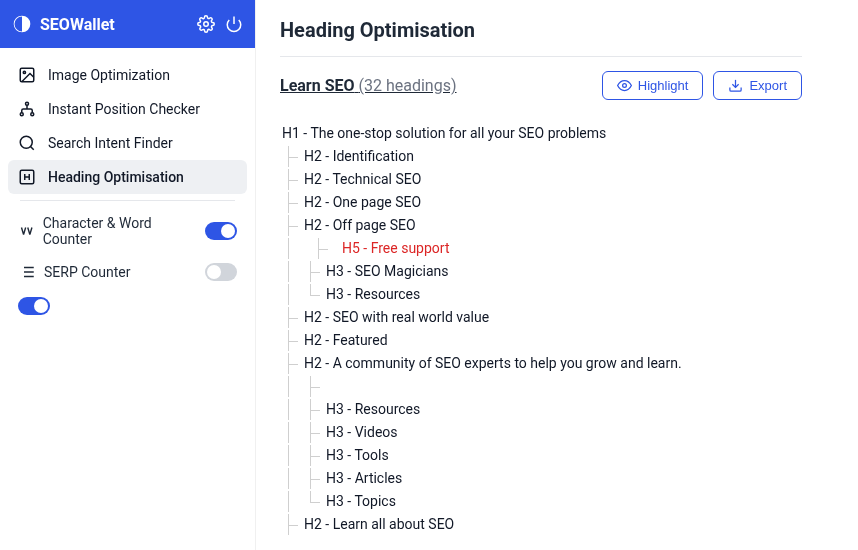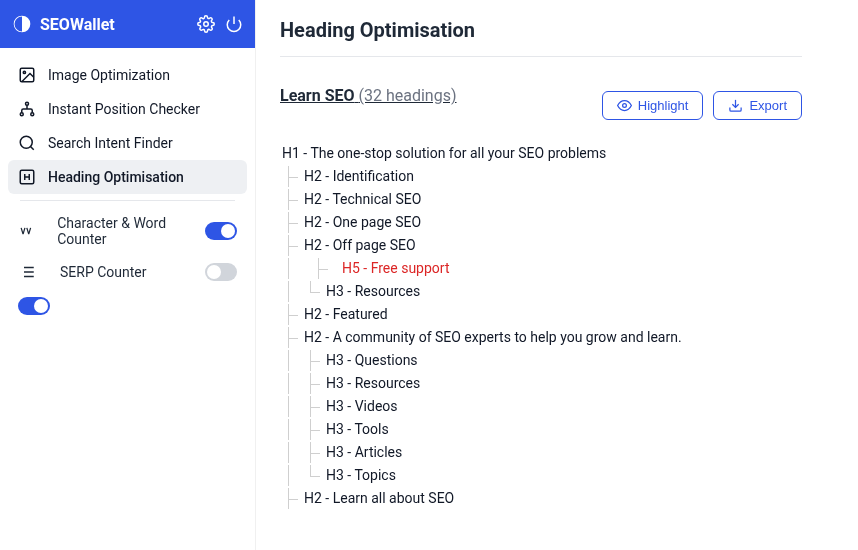--- a/index.html
+++ b/index.html
@@ -10,35 +10,35 @@
   .brand { display: flex; align-items: center; gap: 8px; font-weight: 700; font-size: 16px; }
   .brand-icon { width: 20px; height: 20px; }
   .header-actions { display: flex; gap: 10px; }
   .header-actions svg { width: 18px; height: 18px; }
   .nav { padding: 10px 8px; }
   .nav-item { display: flex; align-items: center; gap: 12px; padding: 8px 10px; border-radius: 6px; color: #111827; cursor: pointer; }
   .nav-item.active { background: #eef0f3; font-weight: 500; }
   .nav-item svg { width: 18px; height: 18px; flex-shrink: 0; }
   .divider { height: 1px; background: #e5e7eb; margin: 6px 12px; }
   .toggle-row { display: flex; align-items: center; gap: 12px; padding: 8px 10px; justify-content: flex-start; }
-  .toggle-row .label-wrap { display: flex; align-items: center; gap: 24px; flex: 1; }
+  .toggle-row .label-wrap { display: flex; align-items: center; gap: 8px; flex: 1; }
   .toggle { width: 32px; height: 18px; border-radius: 9px; position: relative; flex-shrink: 0; }
   .toggle.on { background: #2e55e5; }
   .toggle.off { background: #d1d5db; }
   .toggle .knob { position: absolute; top: 2px; width: 14px; height: 14px; border-radius: 50%; background: #fff; }
   .toggle.on .knob { right: 2px; }
   .toggle.off .knob { left: 2px; }
   .main { flex: 1; padding: 18px 24px; overflow-y: auto; }
   .page-title { font-size: 20px; font-weight: 700; margin-bottom: 14px; }
   .sub-divider { border-top: 1px solid #e5e7eb; margin-bottom: 14px; }
   .controls { display: flex; align-items: center; justify-content: space-between; margin-bottom: 22px; }
   .subhead { font-size: 16px; text-decoration: underline; }
   .subhead .strong { font-weight: 700; }
   .subhead .muted { color: #6b7280; font-weight: 400; }
-  .btn-group { display: flex; gap: 10px; margin-top: 20px; }
+  .btn-group { display: flex; gap: 10px; }
   .btn { display: inline-flex; align-items: center; gap: 6px; border: 1.5px solid #2e55e5; color: #2e55e5; background: #fff; padding: 6px 14px; border-radius: 6px; font-size: 13px; font-weight: 500; cursor: pointer; }
   .btn svg { width: 15px; height: 15px; }
   .tree { font-size: 14px; line-height: 1.5; color: #111827; }
   .tree-row { display: flex; align-items: center; padding: 1px 0; white-space: nowrap; }
   .tree-row.depth-0 { padding-left: 0; }
   .tree-row.error { color: #dc2626; gap: 8px; }
   .connector { position: relative; display: inline-block; height: 21px; flex-shrink: 0; }
   .connector::before { content: ""; position: absolute; left: 8px; top: 0; bottom: 0; border-left: 1px solid #cfcfcf; }
   .connector.tee::after { content: ""; position: absolute; left: 8px; top: 50%; width: 10px; border-top: 1px solid #cfcfcf; }
   .connector.last::before { bottom: 50%; }
@@ -183,35 +183,43 @@
           <span class="connector tee" style="width: 22px;"></span>
           <span class="tree-text">H2 - Off page SEO</span>
         </div>
         <div class="tree-row depth-2 error">
           <span class="connector" style="width: 22px;"></span>
           <span class="connector tee" style="width: 22px;"></span>
           <span class="tree-text">H5 - Free support</span>
         </div>
         <div class="tree-row depth-2">
           <span class="connector" style="width: 22px;"></span>
+          <span class="connector tee" style="width: 22px;"></span>
+          <span class="tree-text">H3 - SEO Magicians</span>
+        </div>
+        <div class="tree-row depth-2">
+          <span class="connector" style="width: 22px;"></span>
           <span class="connector last" style="width: 22px;"></span>
           <span class="tree-text">H3 - Resources</span>
         </div>
         <div class="tree-row depth-1">
           <span class="connector tee" style="width: 22px;"></span>
+          <span class="tree-text">H2 - SEO with real world value</span>
+        </div>
+        <div class="tree-row depth-1">
+          <span class="connector tee" style="width: 22px;"></span>
           <span class="tree-text">H2 - Featured</span>
         </div>
         <div class="tree-row depth-1">
           <span class="connector tee" style="width: 22px;"></span>
           <span class="tree-text">H2 - A community of SEO experts to help you grow and learn.</span>
         </div>
         <div class="tree-row depth-2">
           <span class="connector" style="width: 22px;"></span>
           <span class="connector tee" style="width: 22px;"></span>
-          <span class="tree-text">H3 - Questions</span>
         </div>
         <div class="tree-row depth-2">
           <span class="connector" style="width: 22px;"></span>
           <span class="connector tee" style="width: 22px;"></span>
           <span class="tree-text">H3 - Resources</span>
         </div>
         <div class="tree-row depth-2">
           <span class="connector" style="width: 22px;"></span>
           <span class="connector tee" style="width: 22px;"></span>
           <span class="tree-text">H3 - Videos</span>

